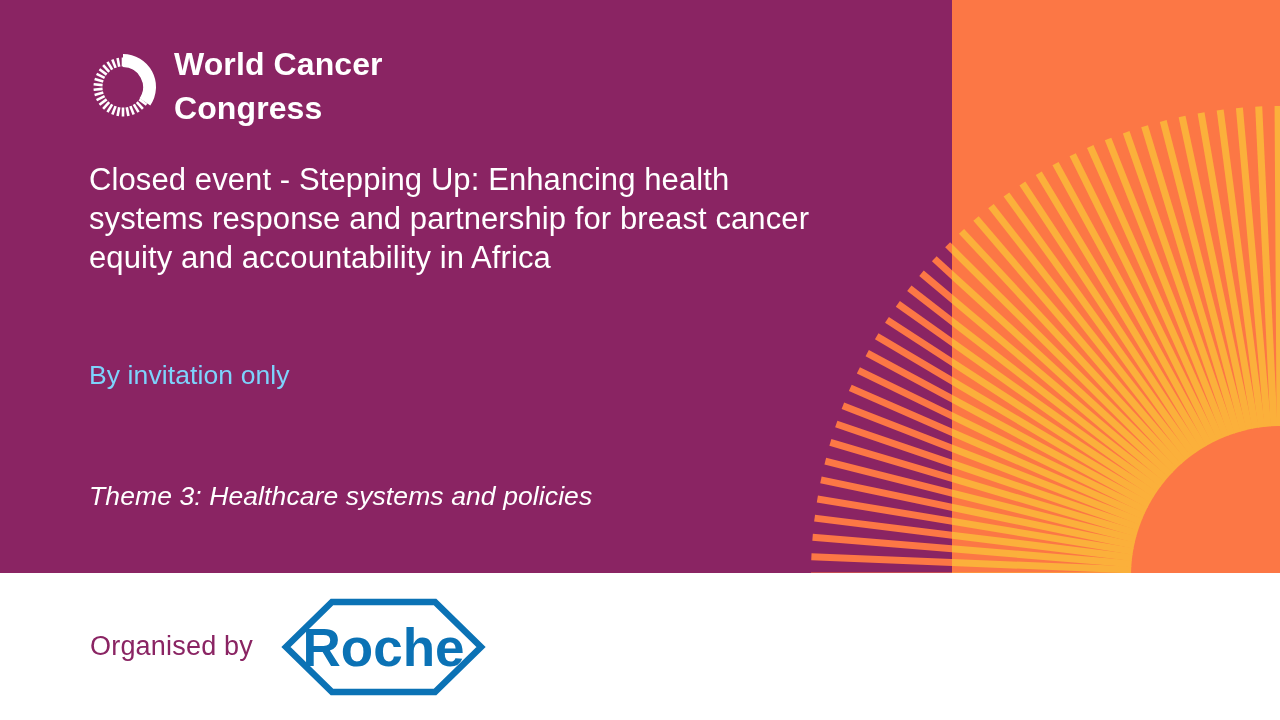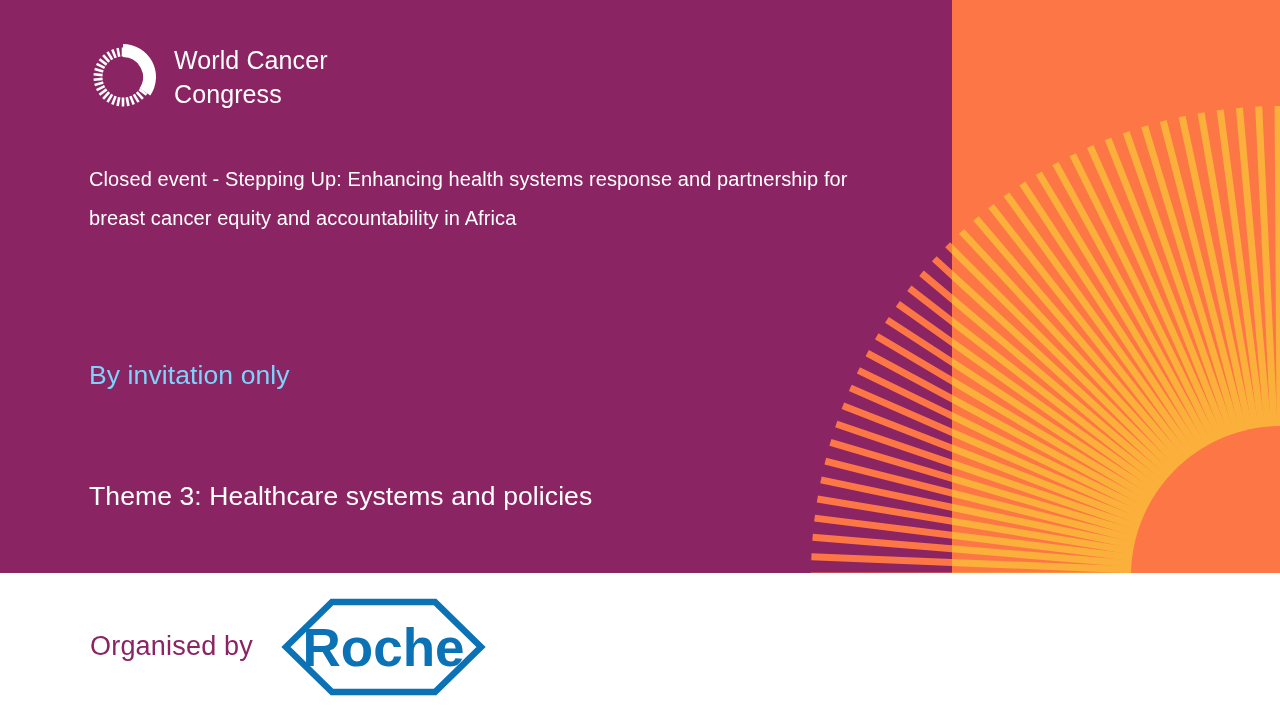--- a/index.html
+++ b/index.html
@@ -51,35 +51,35 @@
     align-items: center;
     gap: 18px;
   }
   .logo-mark {
     width: 66px;
     height: 66px;
     flex: 0 0 66px;
   }
   .logo-wordmark {
     color: #ffffff;
-    font-size: 25px;
+    font-size: 32px;
     line-height: 1.36;
     letter-spacing: 0.1px;
-    font-weight: 400;
+    font-weight: 700;
     white-space: pre-line;
   }
 
   
   .hero-title {
     position: absolute;
     left: 89px;
     top: 160px;
     width: 760px;
     color: #ffffff;
-    font-size: 20px;
+    font-size: 31px;
     line-height: 39px;
     font-weight: 400;
     letter-spacing: 0.1px;
   }
   .hero-sub {
     position: absolute;
     left: 89px;
     top: 356px;
     color: #7dd3fc;
     font-size: 26.5px;
@@ -89,20 +89,21 @@
   }
   .hero-theme {
     position: absolute;
     left: 89px;
     top: 477px;
     color: #ffffff;
     font-size: 26.5px;
     line-height: 39px;
     font-weight: 400;
     letter-spacing: 0.1px;
+    font-style: italic;
   }
 
   
   .footer {
     position: absolute;
     left: 0;
     top: 573px;
     width: 1280px;
     height: 147px;
     background: #ffffff;

